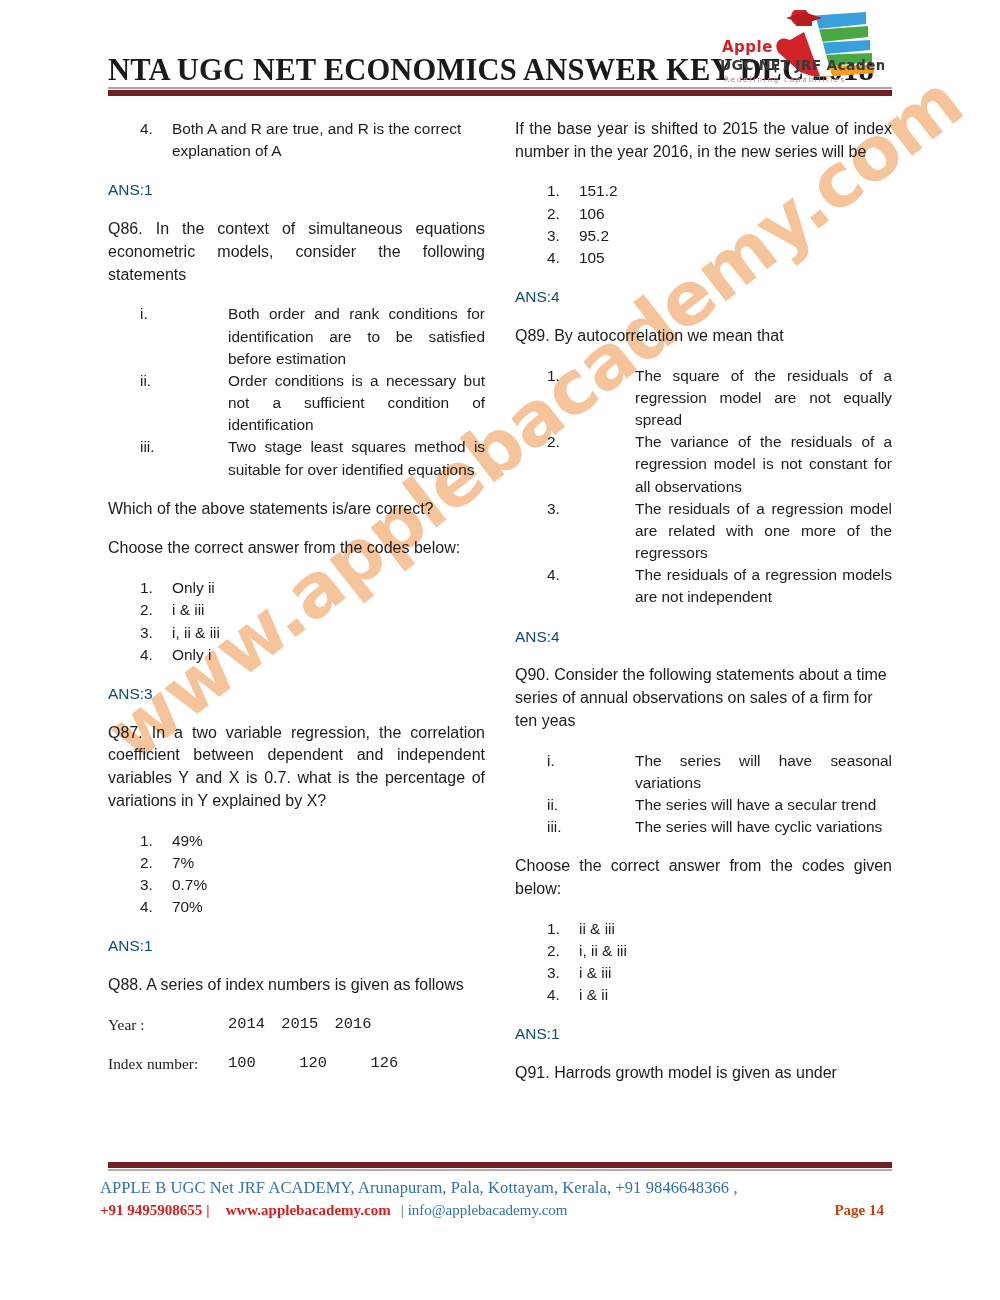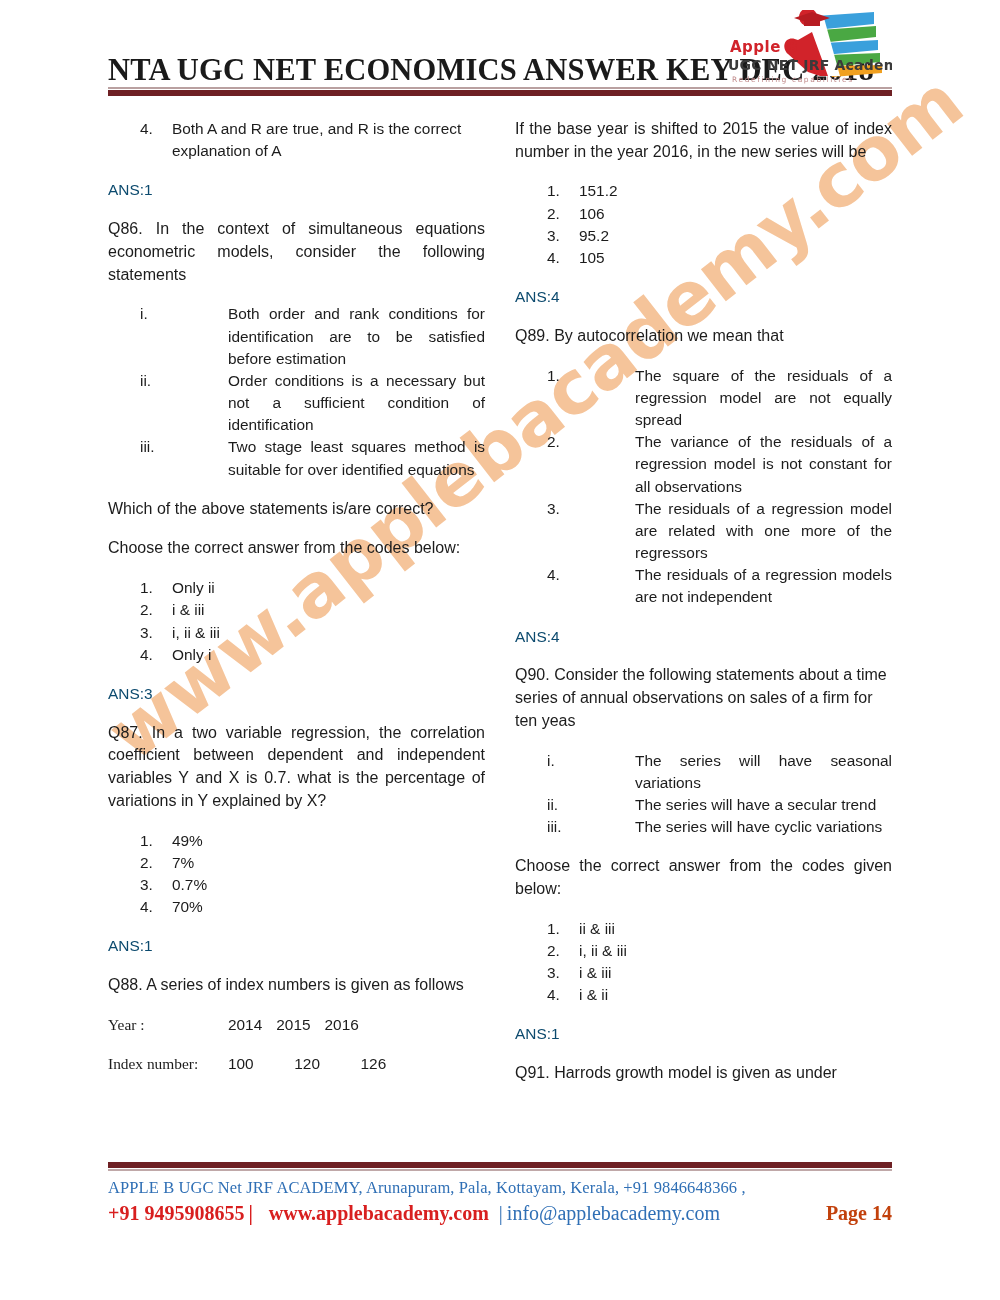--- a/index.html
+++ b/index.html
@@ -58,21 +58,21 @@
     bottom: 2px;
     font-family: "Liberation Serif", serif;
     font-size: 30.5px;
     font-weight: 700;
     color: #1a1a1a;
     letter-spacing: 0.2px;
     white-space: nowrap;
   }
   .logo {
     position: absolute;
-    right: 0;
+    right: 8px;
     top: 0;
     width: 168px;
     height: 78px;
   }
   .logo svg { display: block; }
 
   .rule-top {
     position: absolute;
     left: 108px;
     top: 87px;
@@ -174,21 +174,21 @@
 
   
   .series-row {
     font-size: 15.4px;
     line-height: 1.42;
     color: #1c1c1c;
     margin: 0 0 17px 0;
     display: flex;
   }
   .series-row .lbl { width: 120px; flex: none; font-family: Liberation Serif, serif; }
-  .series-row .vals { letter-spacing: 0; }
+  .series-row .vals { letter-spacing: 0; font-family: Liberation Mono, monospace; }
   .series-row .v { display: inline-block; text-align: left; }
   .series-row.years .v { width: 44px; }
   .series-row.idx .v { width: 62px; }
 
   
   .rule-bottom {
     position: absolute;
     left: 108px;
     top: 1162px;
     width: 784px;
@@ -199,34 +199,34 @@
     height: 6px;
     background: #6e2024;
   }
   .rule-bottom .thin {
     height: 2px;
     background: #c0a8a8;
     margin-top: 1px;
   }
   .footer {
     position: absolute;
-    left: 108px;
+    left: 100px;
     top: 1178px;
     width: 790px;
     z-index: 2;
     font-family: "Liberation Serif", serif;
   }
   .footer-line1 {
     font-size: 16.5px;
     color: #2f6fb5;
     letter-spacing: 0.1px;
     margin-bottom: 4px;
   }
   .footer-line2 {
-    font-size: 20px;
+    font-size: 15px;
     color: #2f6fb5;
     display: flex;
     align-items: baseline;
     white-space: nowrap;
   }
   .f-red-bold {
     color: #d81f1f;
     font-weight: 700;
   }
   .f-sep { color: #d81f1f; font-weight: 700; padding: 0 4px; }

